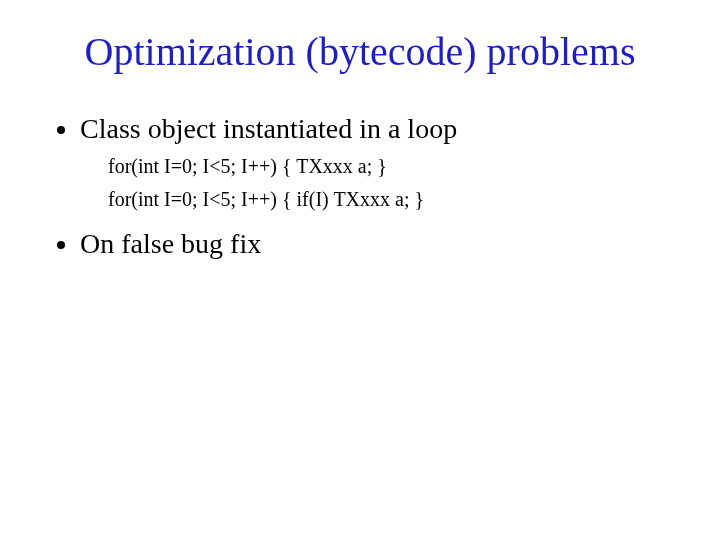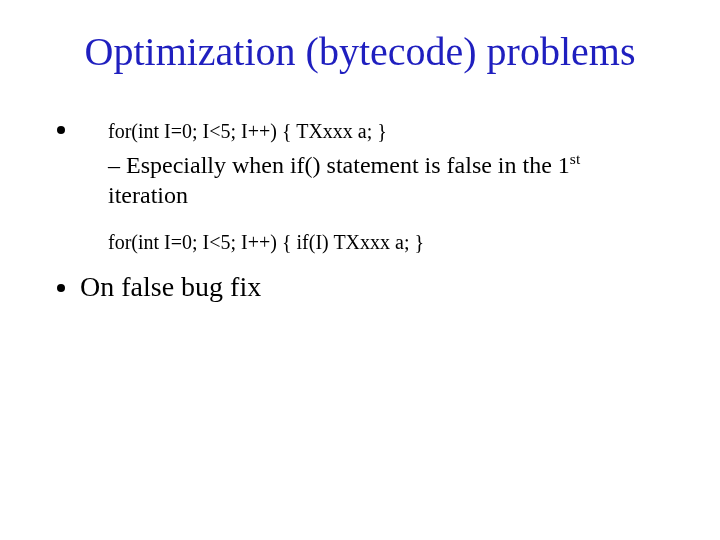--- a/index.html
+++ b/index.html
@@ -36,46 +36,44 @@
     margin-bottom: 14px;
   }
   ul.level2 {
     list-style: none;
     margin: 6px 0 8px 0;
     padding-left: 28px;
     font-size: 24px;
   }
   ul.level2 > li.code {
     font-size: 20px;
-    margin: 20px 0 6px 0;
+    margin: 8px 0 6px 0;
   }
   ul.level2 > li.dash::before {
     content: "– ";
   }
   .ordinal-sup {
     font-size: 0.65em;
     vertical-align: super;
     line-height: 0;
   }
 </style>
 </head>
 <body>
 
 <div class="slide">
 
   <h1 class="title">Optimization (bytecode) problems</h1>
 
   <ul class="level1">
 
     <li>
+      <span>Class object instantiated in a loop</span>
       <ul class="level2">
         <li class="code">for(int I=0; I&lt;5; I++) { TXxxx  a; }</li>
-        <li class="dash">
-          <span>Especially when if() statement is false in the 1</span><span class="ordinal-sup">st</span><span> iteration</span>
-        </li>
         <li class="code">for(int I=0; I&lt;5; I++) { if(I) TXxxx a; }</li>
       </ul>
     </li>
 
     <li>
       <span>On false bug fix</span>
     </li>
 
   </ul>
 

